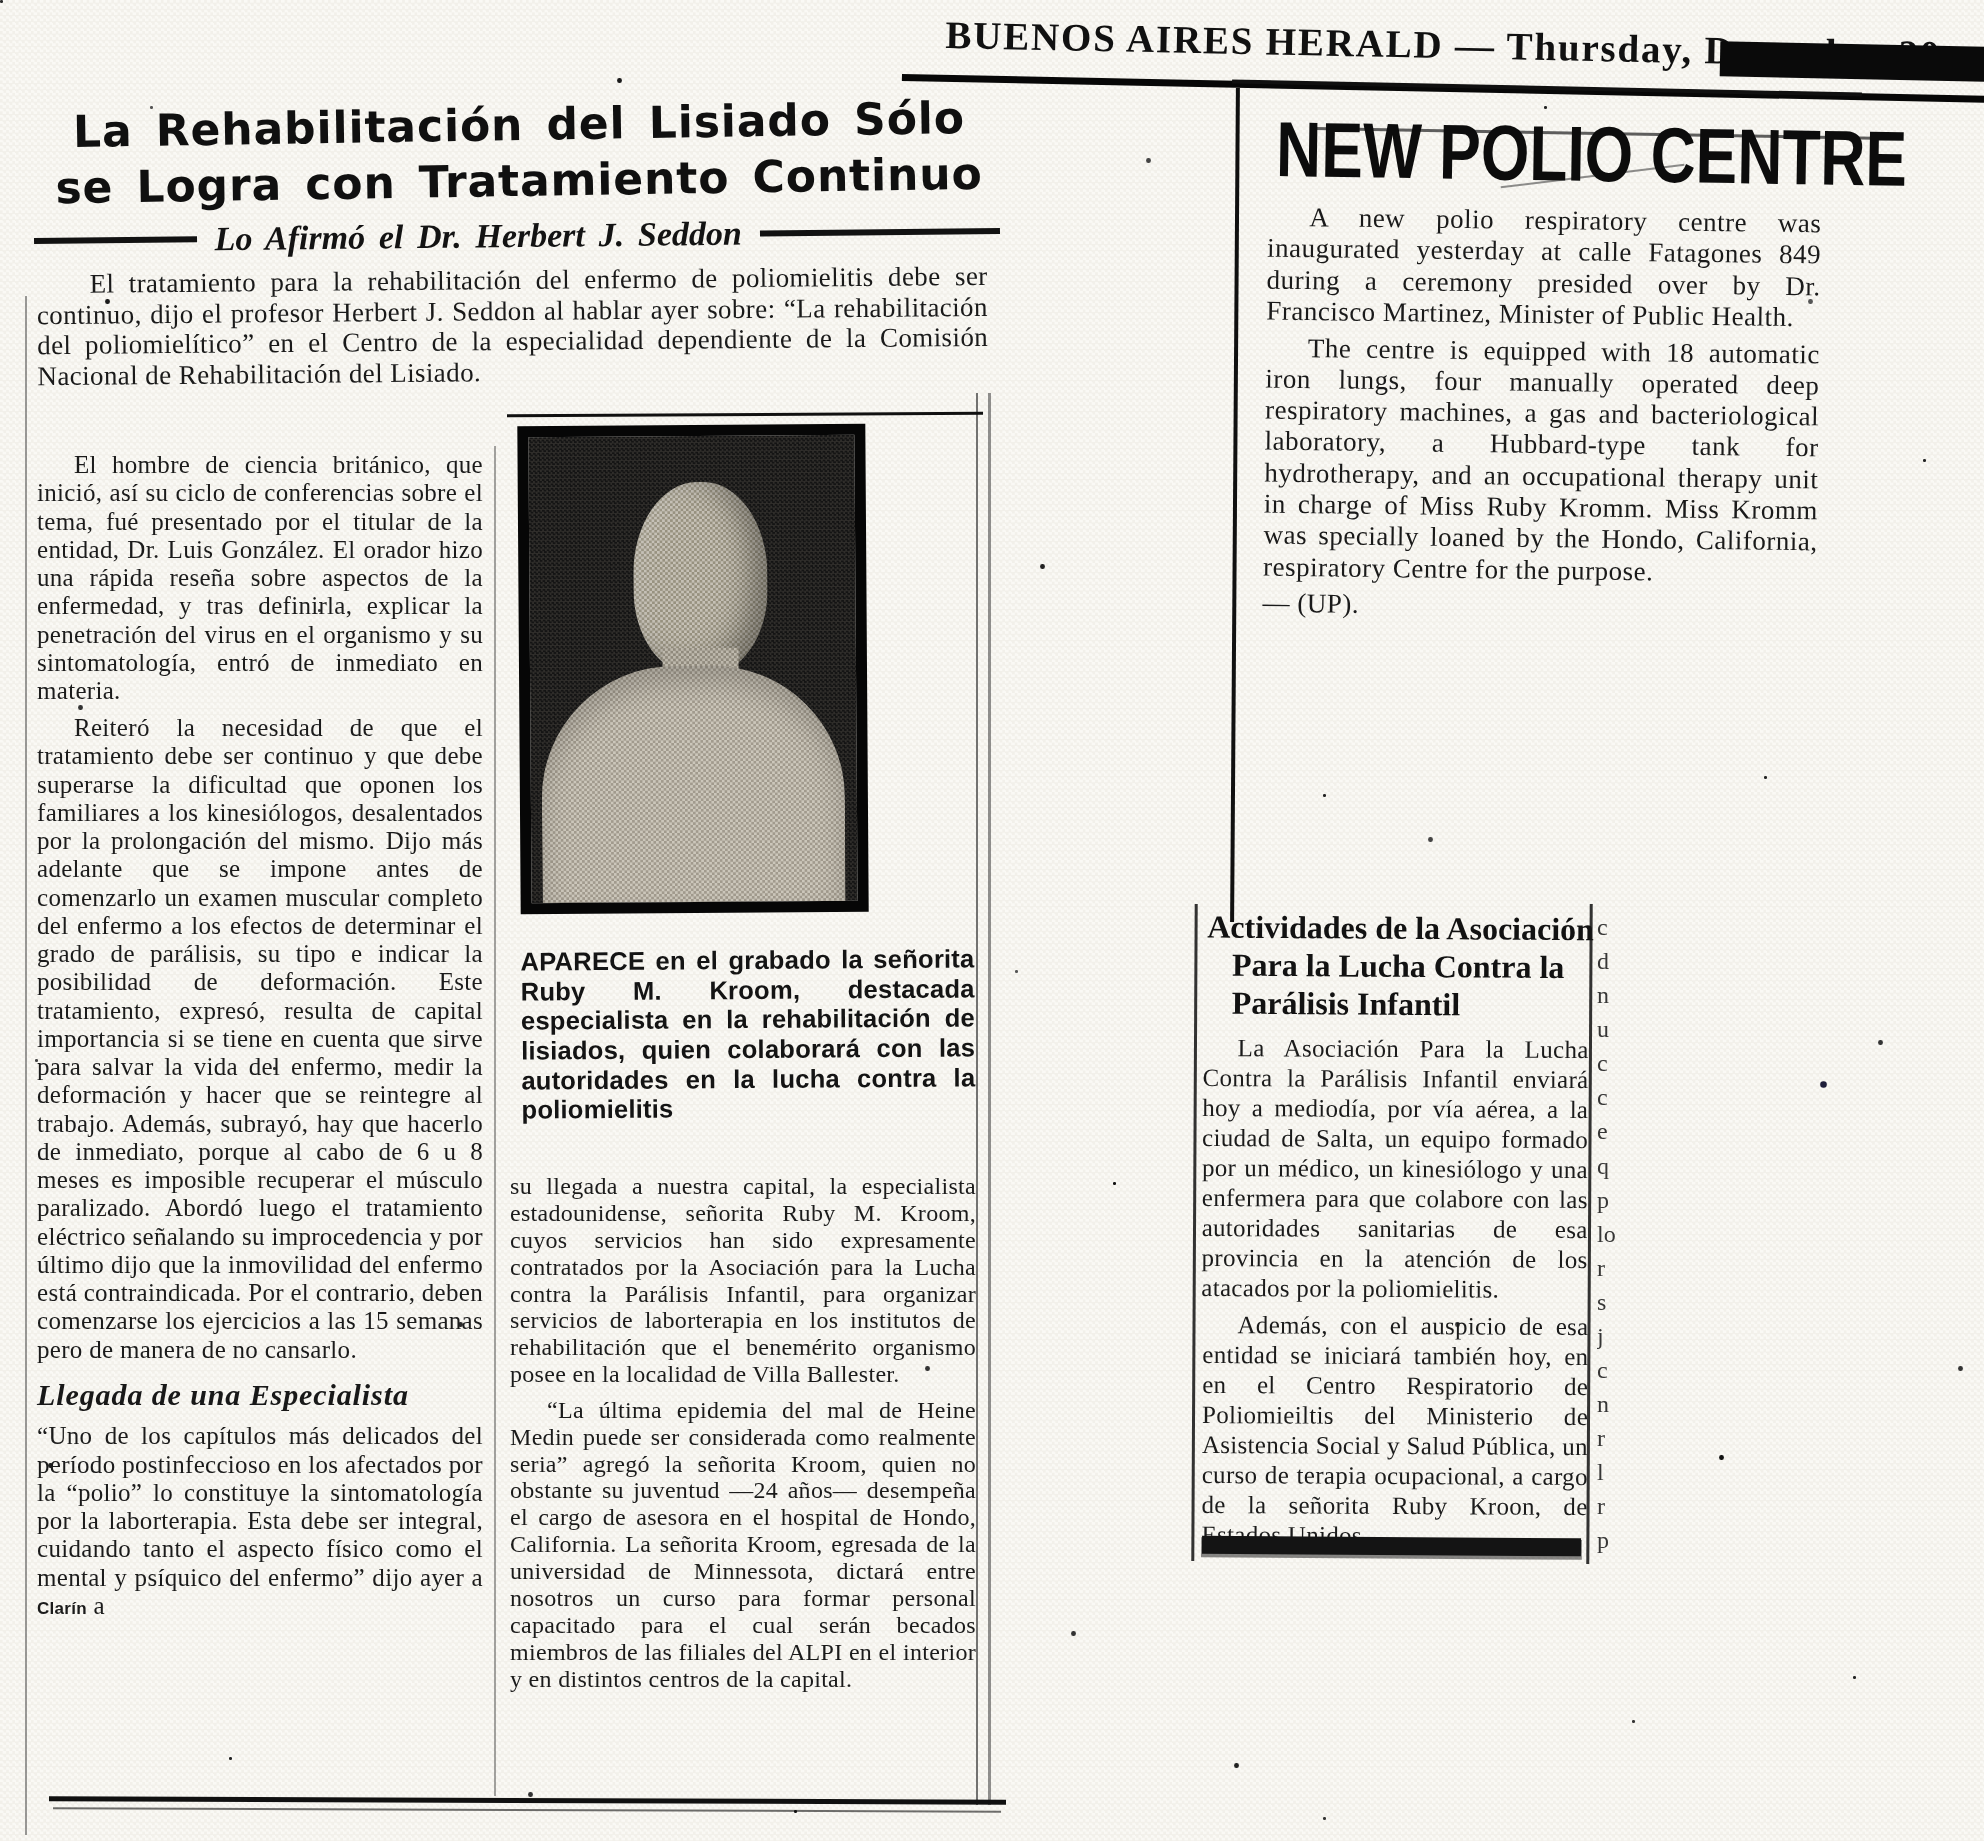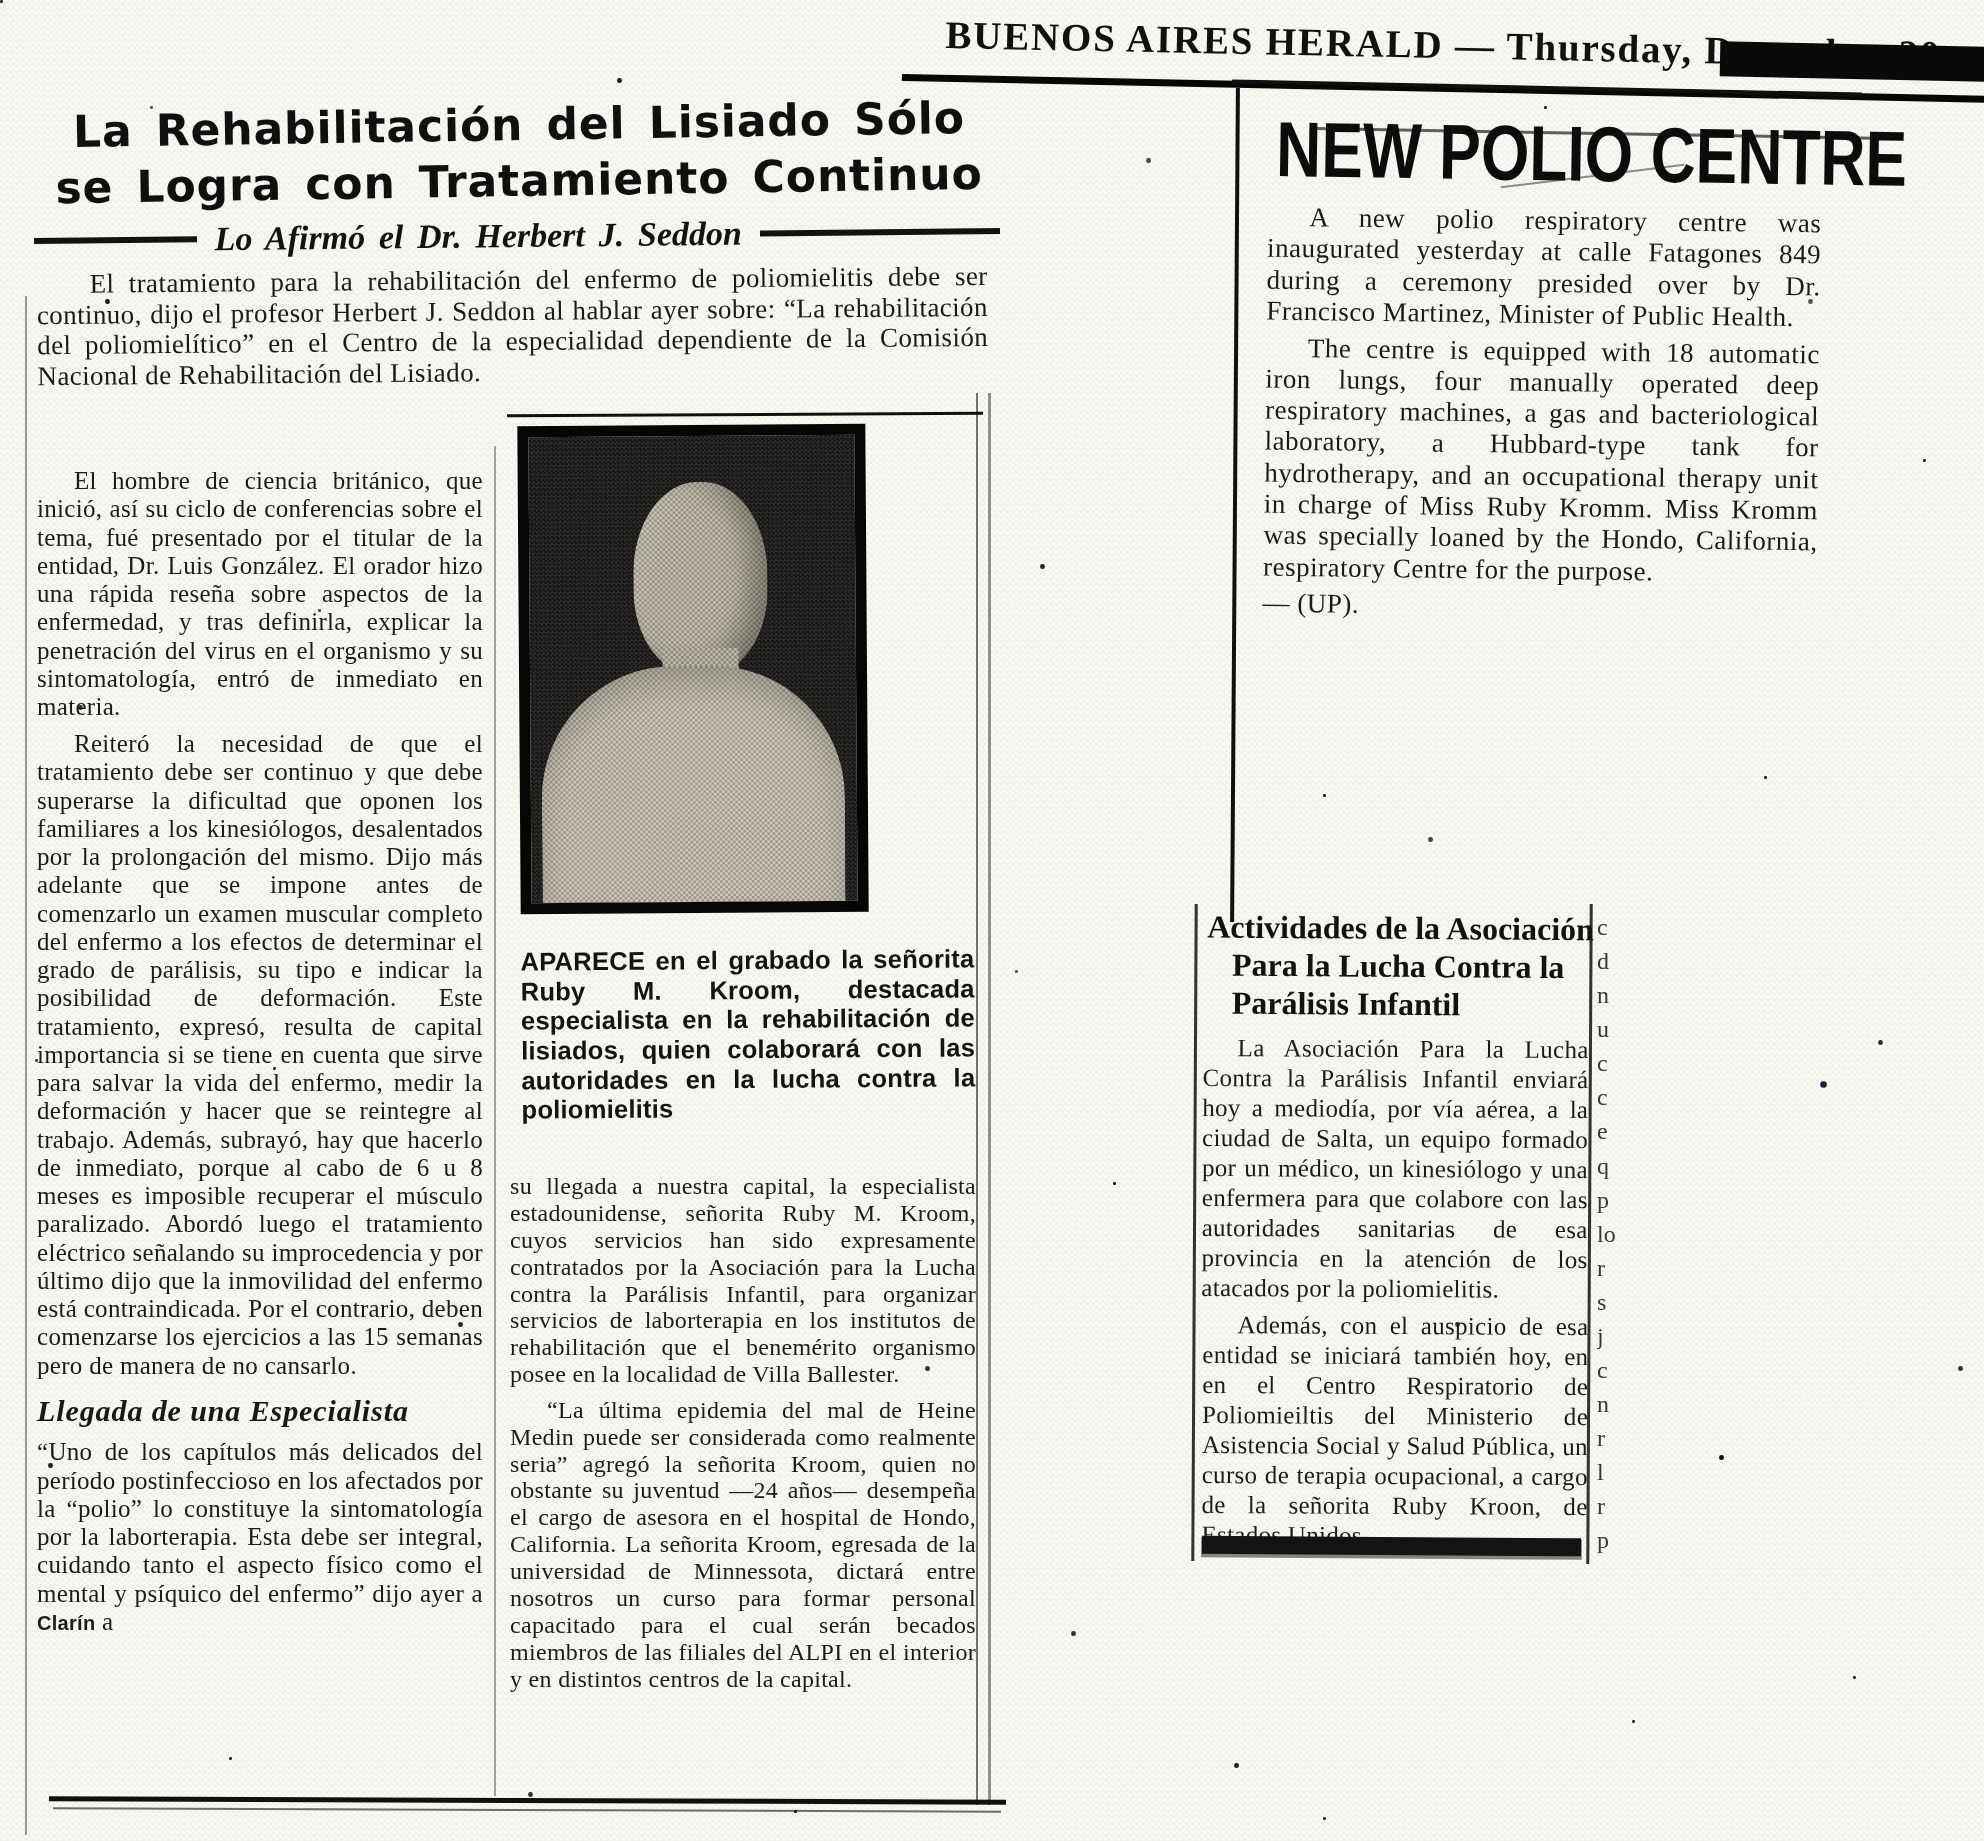--- a/index.html
+++ b/index.html
@@ -46,21 +46,21 @@
   }
   .newscol p {
     margin:0 0 8.8px 0; font-size:25px; line-height:1.13; text-align:justify;
     text-indent:37px; letter-spacing:0.3px; color:#1b1b1b;
   }
   .newscol p.noindent { text-indent:0; }
   .subhead {
     font-family:"Liberation Serif", serif; font-weight:bold; font-style:italic;
     font-size:30px; letter-spacing:0.9px; margin:14px 0 10.6px 0; white-space:nowrap;
   }
-  .boldword { font-weight:bold; font-family:"Liberation Sans", sans-serif; font-size:20px; }
+  .boldword { font-weight:bold; font-family:"Liberation Sans", sans-serif; font-size:17px; }
 
   .vrule { background:#3a3a3a; }
   .hrule { background:#101010; }
 
   
   .photo {
     border:11.5px solid #060606;
     background: repeating-conic-gradient(#141414 0% 25%, #2f2d2a 0% 50%) 0 0/4.4px 4.4px;
     position:absolute; transform:rotate(-0.4deg);
   }
@@ -158,21 +158,21 @@
   <div class="abs lead" style="left:37px; top:265px; width:951px;">El tratamiento para la rehabilitación del enfermo de poliomielitis debe ser continuo, dijo el profesor Herbert J. Seddon al hablar ayer sobre: “La rehabilitación del poliomielítico” en el Centro de la especialidad dependiente de la Comisión Nacional de Rehabilitación del Lisiado.</div>
 
   <div class="abs vrule" style="left:25px; top:296px; width:1.8px; height:1539px; opacity:.5;"></div>
   <div class="abs vrule" style="left:976px; top:393px; width:1.8px; height:1412px; opacity:.7;"></div>
   <div class="abs vrule" style="left:988px; top:393px; width:2.6px; height:1412px; opacity:.55;"></div>
   <div class="abs vrule" style="left:494px; top:446px; width:1.8px; height:1350px; opacity:.45;"></div>
   <div class="abs hrule" style="left:507px; top:413px; width:476px; height:2.6px; transform:rotate(-0.3deg);"></div>
   <div class="abs hrule" style="left:49px; top:1798px; width:957px; height:5.3px; transform:rotate(0.2deg);"></div>
   <div class="abs hrule" style="left:53px; top:1809px; width:948px; height:1.8px; opacity:.6; transform:rotate(0.2deg);"></div>
 
-  <div class="abs newscol" style="left:37px; top:467px; width:446px;">
+  <div class="abs newscol" style="left:37px; top:451px; width:446px;">
     <p>El hombre de ciencia británico, que inició, así su ciclo de conferencias sobre el tema, fué presentado por el titular de la entidad, Dr. Luis González. El orador hizo una rápida reseña sobre aspectos de la enfermedad, y tras definirla, explicar la penetración del virus en el organismo y su sintomatología, entró de inmediato en materia.</p>
     <p>Reiteró la necesidad de que el tratamiento debe ser continuo y que debe superarse la dificultad que oponen los familiares a los kinesiólogos, desalentados por la prolongación del mismo. Dijo más adelante que se impone antes de comenzarlo un examen muscular completo del enfermo a los efectos de determinar el grado de parálisis, su tipo e indicar la posibilidad de deformación. Este tratamiento, expresó, resulta de capital importancia si se tiene en cuenta que sirve para salvar la vida del enfermo, medir la deformación y hacer que se reintegre al trabajo. Además, subrayó, hay que hacerlo de inmediato, porque al cabo de 6 u 8 meses es imposible recuperar el músculo paralizado. Abordó luego el tratamiento eléctrico señalando su improcedencia y por último dijo que la inmovilidad del enfermo está contraindicada. Por el contrario, deben comenzarse los ejercicios a las 15 semanas pero de manera de no cansarlo.</p>
     <div class="subhead">Llegada de una Especialista</div>
     <p class="noindent"><span>“Uno de los capítulos más delicados del período postinfeccioso en los afectados por la “polio” lo constituye la sintomatología por la laborterapia. Esta debe ser integral, cuidando tanto el aspecto físico como el mental y psíquico del enfermo” dijo ayer a </span><span class="boldword">Clarín</span><span> a</span></p>
   </div>
 
   <div class="photo" style="left:519px; top:425px; width:326px; height:466px;">
     <div class="photo-head"></div>
     <div class="photo-neck"></div>
     <div class="photo-torso"></div>

